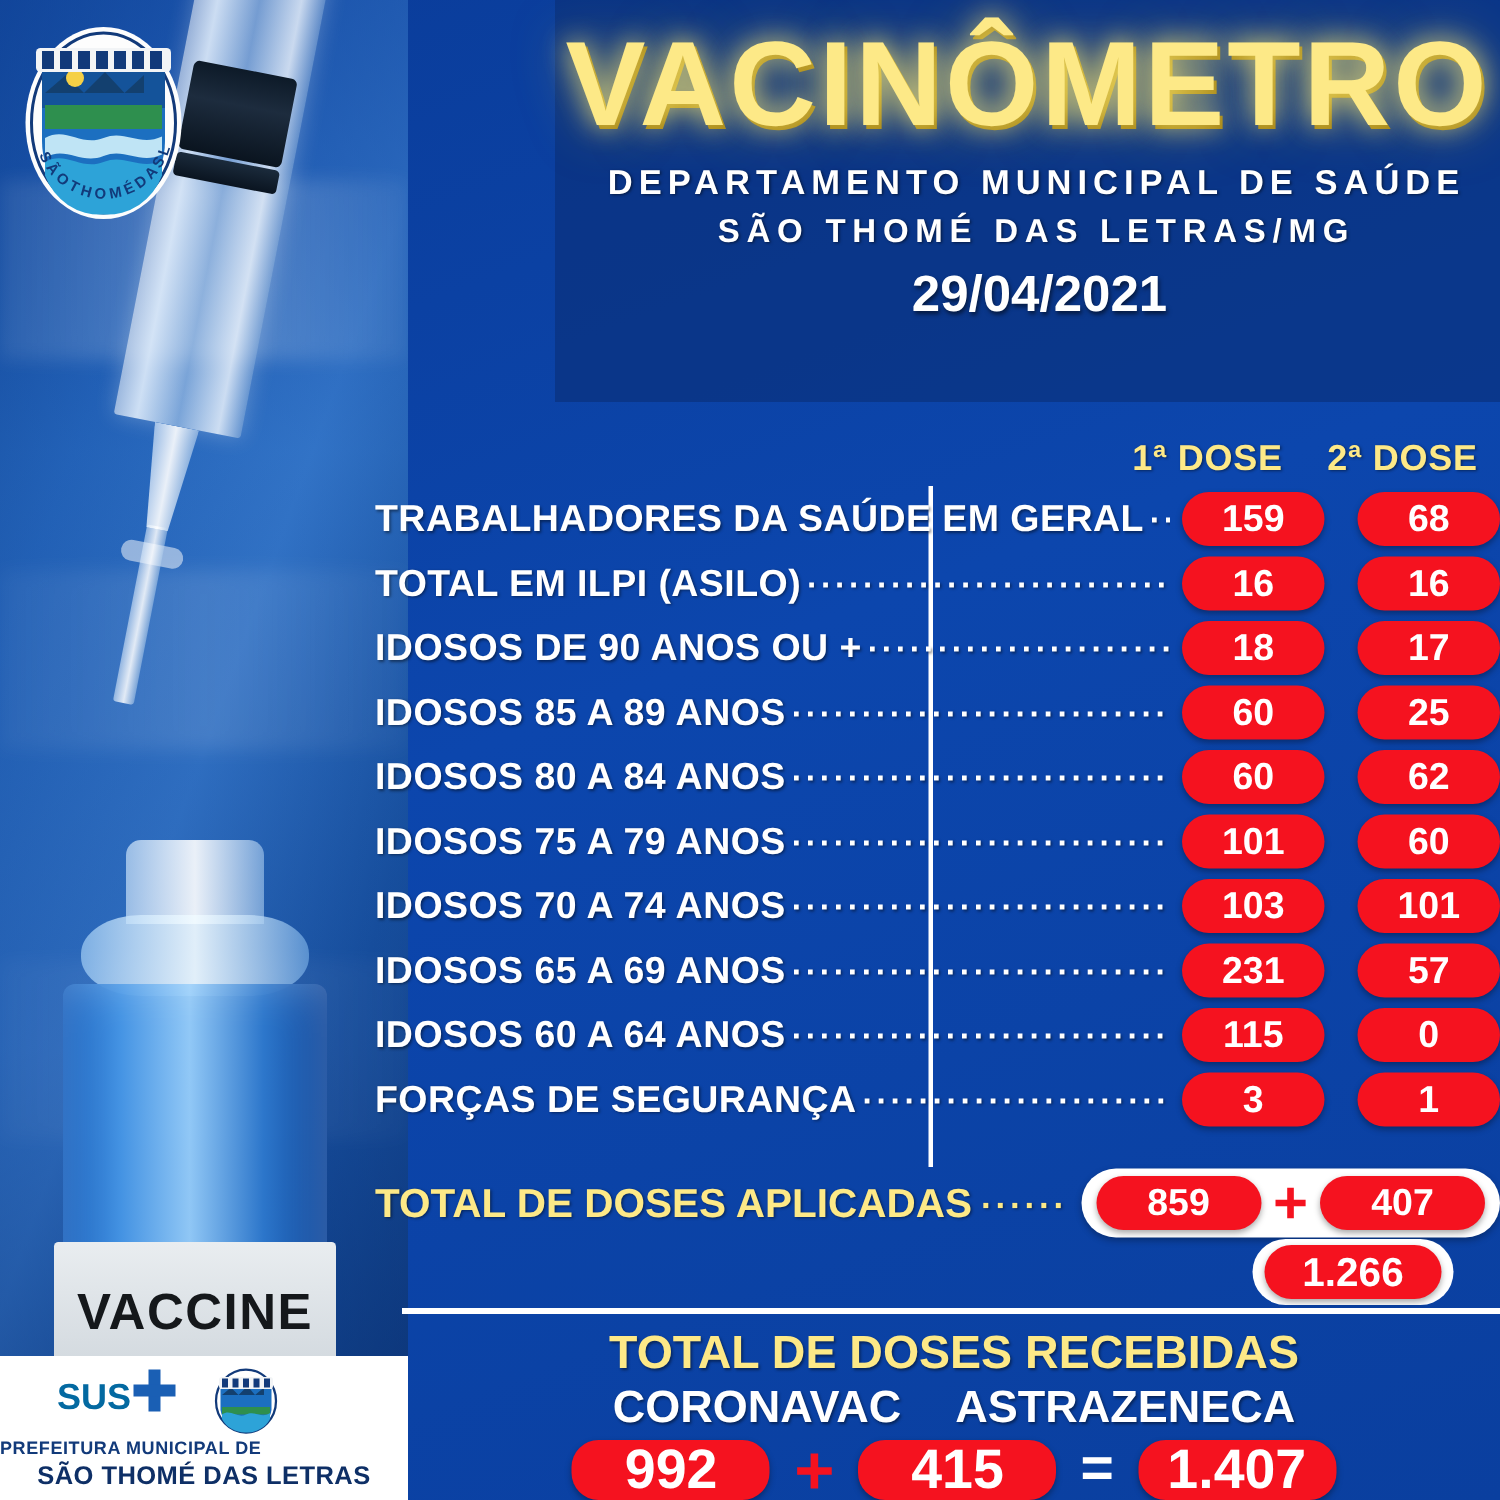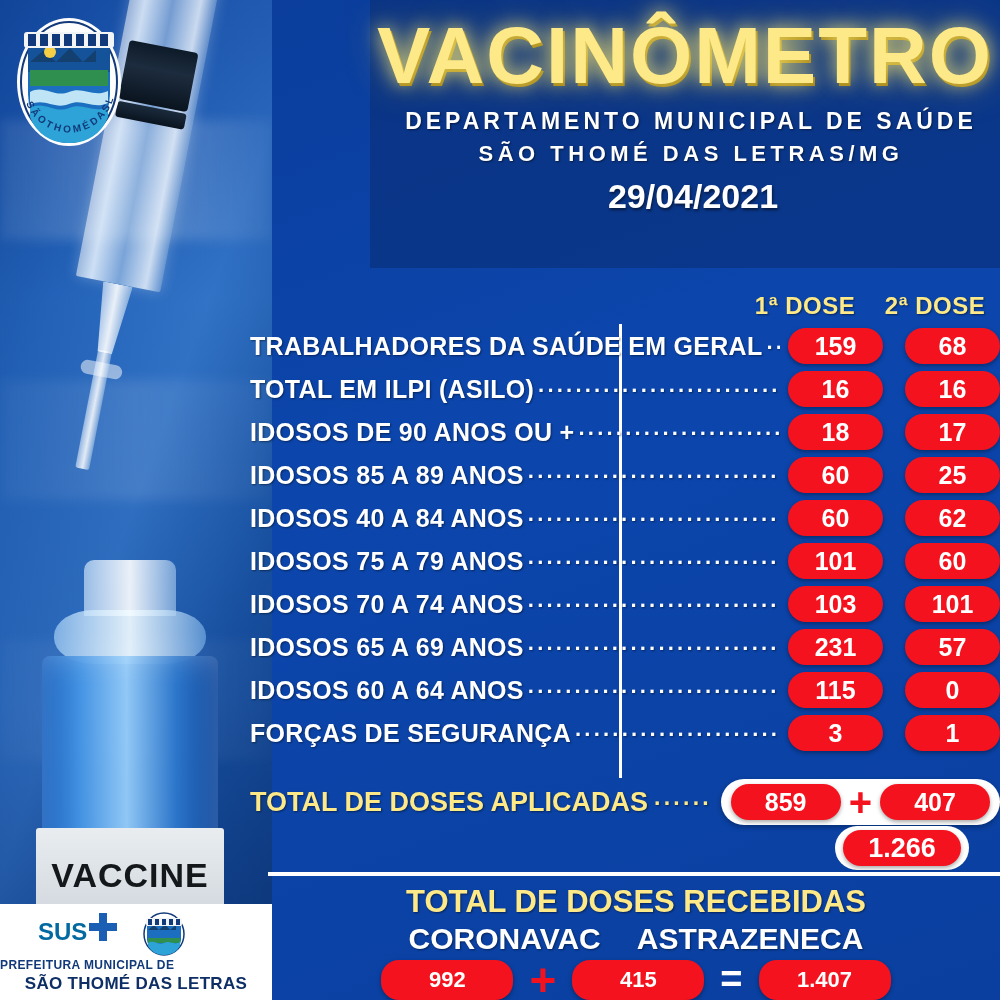--- a/index.html
+++ b/index.html
@@ -208,21 +208,21 @@
   .brands {
     position:absolute; top: 922px; left: 272px; width: 728px;
     display:flex; justify-content:center; gap: 36px;
     color:#ffffff; font-weight:bold; font-size: 30px;
     text-shadow: 1px 1px 2px rgba(0,0,0,.45);
   }
   .bottom-nums {
     position:absolute; top: 958px; left: 272px; width: 728px;
     display:flex; justify-content:center; align-items:center; gap: 16px;
   }
-  .bottom-nums .pill { width: 132px; height: 40px; font-size: 22px; }
+  .bottom-nums .pill { width: 132px; height: 40px; font-size: 37px; }
   .bottom-nums .plus { font-size: 46px; }
   .eq { color:#ffffff; font-weight:bold; font-size: 38px; }
 
   
   .footer-box {
     position:absolute; left: 0; top: 904px; width: 272px; height: 96px;
     background:#ffffff;
   }
   .sus {
     position:absolute; left: 38px; top: 14px; color:#0369a1; font-weight:bold; font-size: 24px;
@@ -343,21 +343,21 @@
       <div class="label">
         <span class="txt">IDOSOS 85 A 89 ANOS</span>
         <span class="dots">····························································</span>
       </div>
       <div class="pill cell1">60</div>
       <div class="pill cell2">25</div>
     </div>
 
     <div class="row">
       <div class="label">
-        <span class="txt">IDOSOS  40  A  84  ANOS</span>
+        <span class="txt">IDOSOS  80  A  84  ANOS</span>
         <span class="dots">····························································</span>
       </div>
       <div class="pill cell1">60</div>
       <div class="pill cell2">62</div>
     </div>
 
     <div class="row">
       <div class="label">
         <span class="txt">IDOSOS  75  A  79  ANOS</span>
         <span class="dots">····························································</span>

